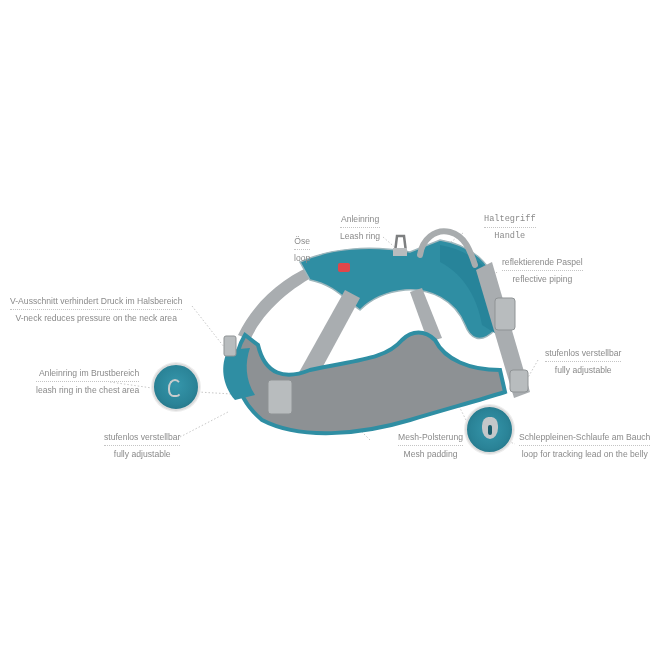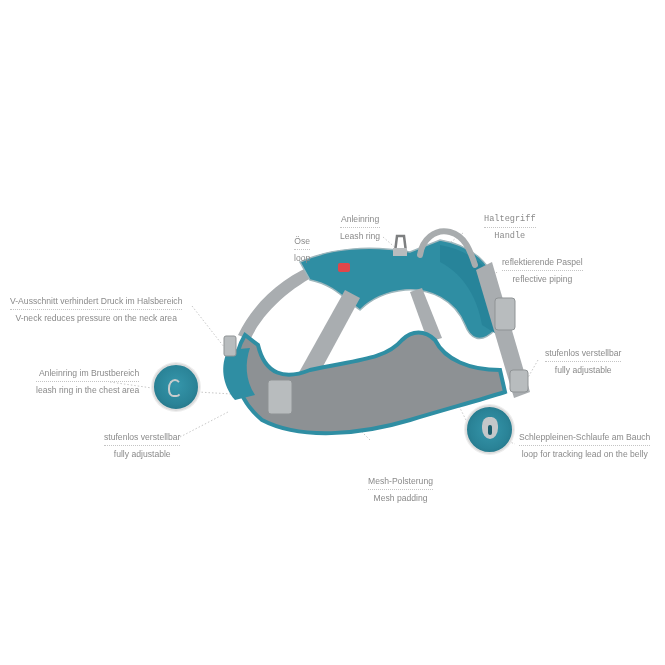--- a/index.html
+++ b/index.html
@@ -104,21 +104,21 @@
 <div class="label left" style="left:36px;top:366px;">
   <span class="de">Anleinring im Brustbereich</span>
   <span class="en">leash ring in the chest area</span>
 </div>
 
 <div class="label center" style="left:104px;top:430px;">
   <span class="de">stufenlos verstellbar</span>
   <span class="en">fully adjustable</span>
 </div>
 
-<div class="label center" style="left:368px;top:430px;margin-top:44px;">
+<div class="label center" style="left:398px;top:430px;">
   <span class="de">Mesh-Polsterung</span>
   <span class="en">Mesh padding</span>
 </div>
 
 <div class="label center" style="left:519px;top:430px;">
   <span class="de">Schleppleinen-Schlaufe am Bauch</span>
   <span class="en">loop for tracking lead on the belly</span>
 </div>
 
 </body></html>

